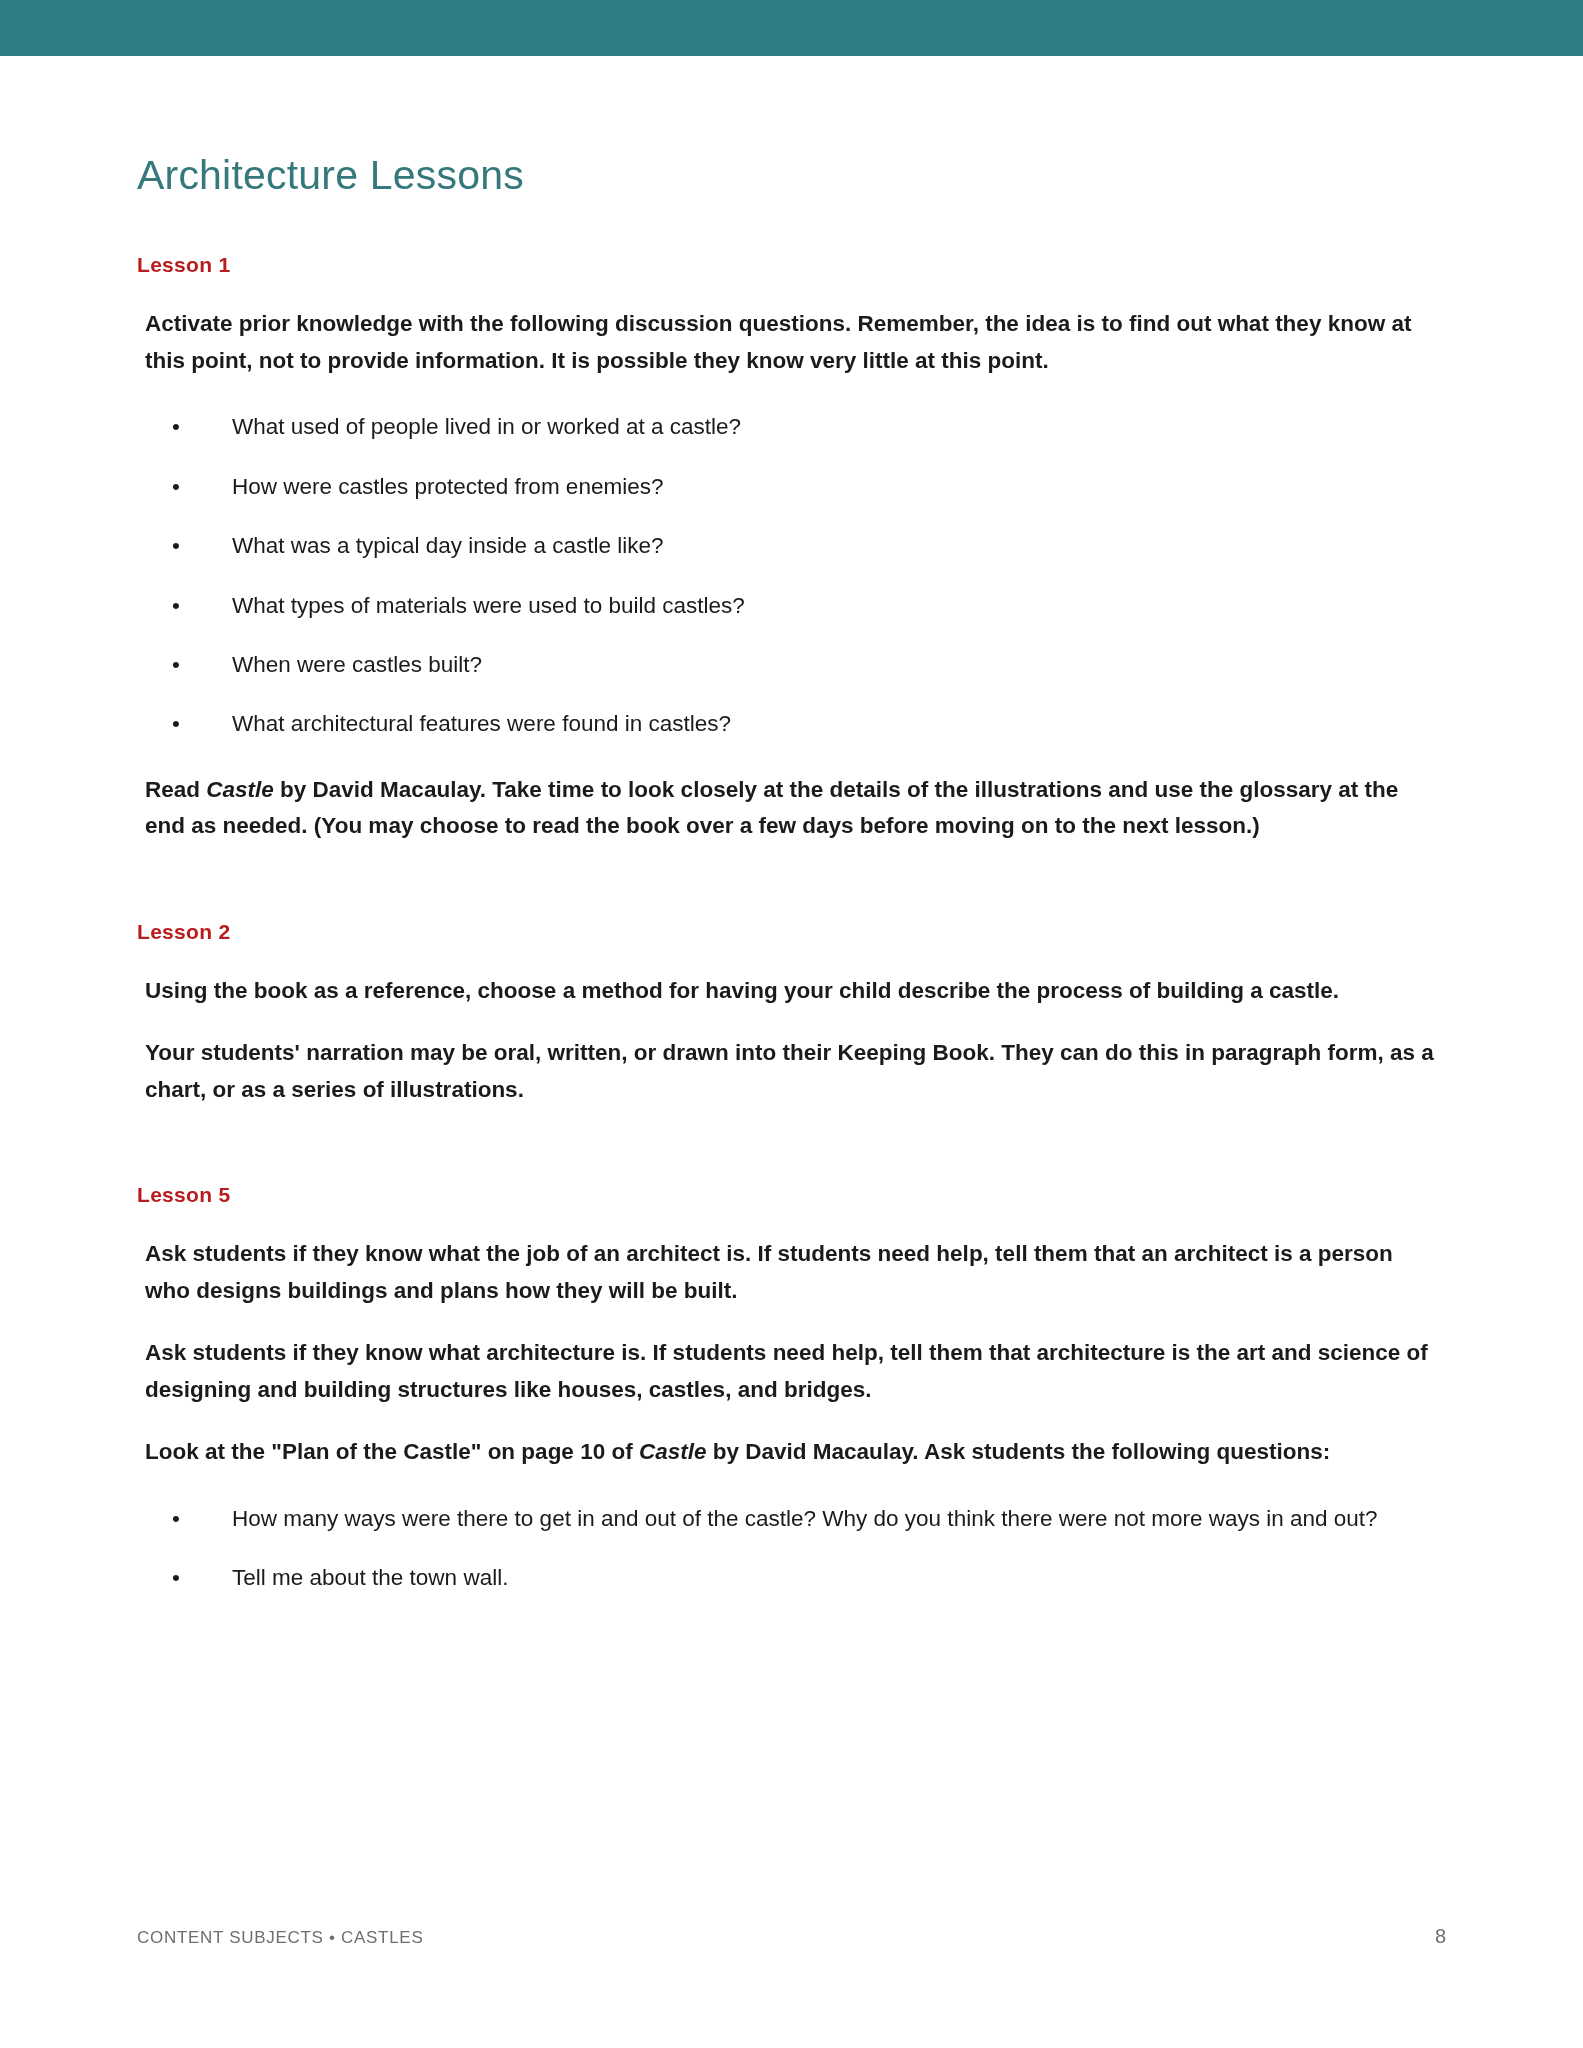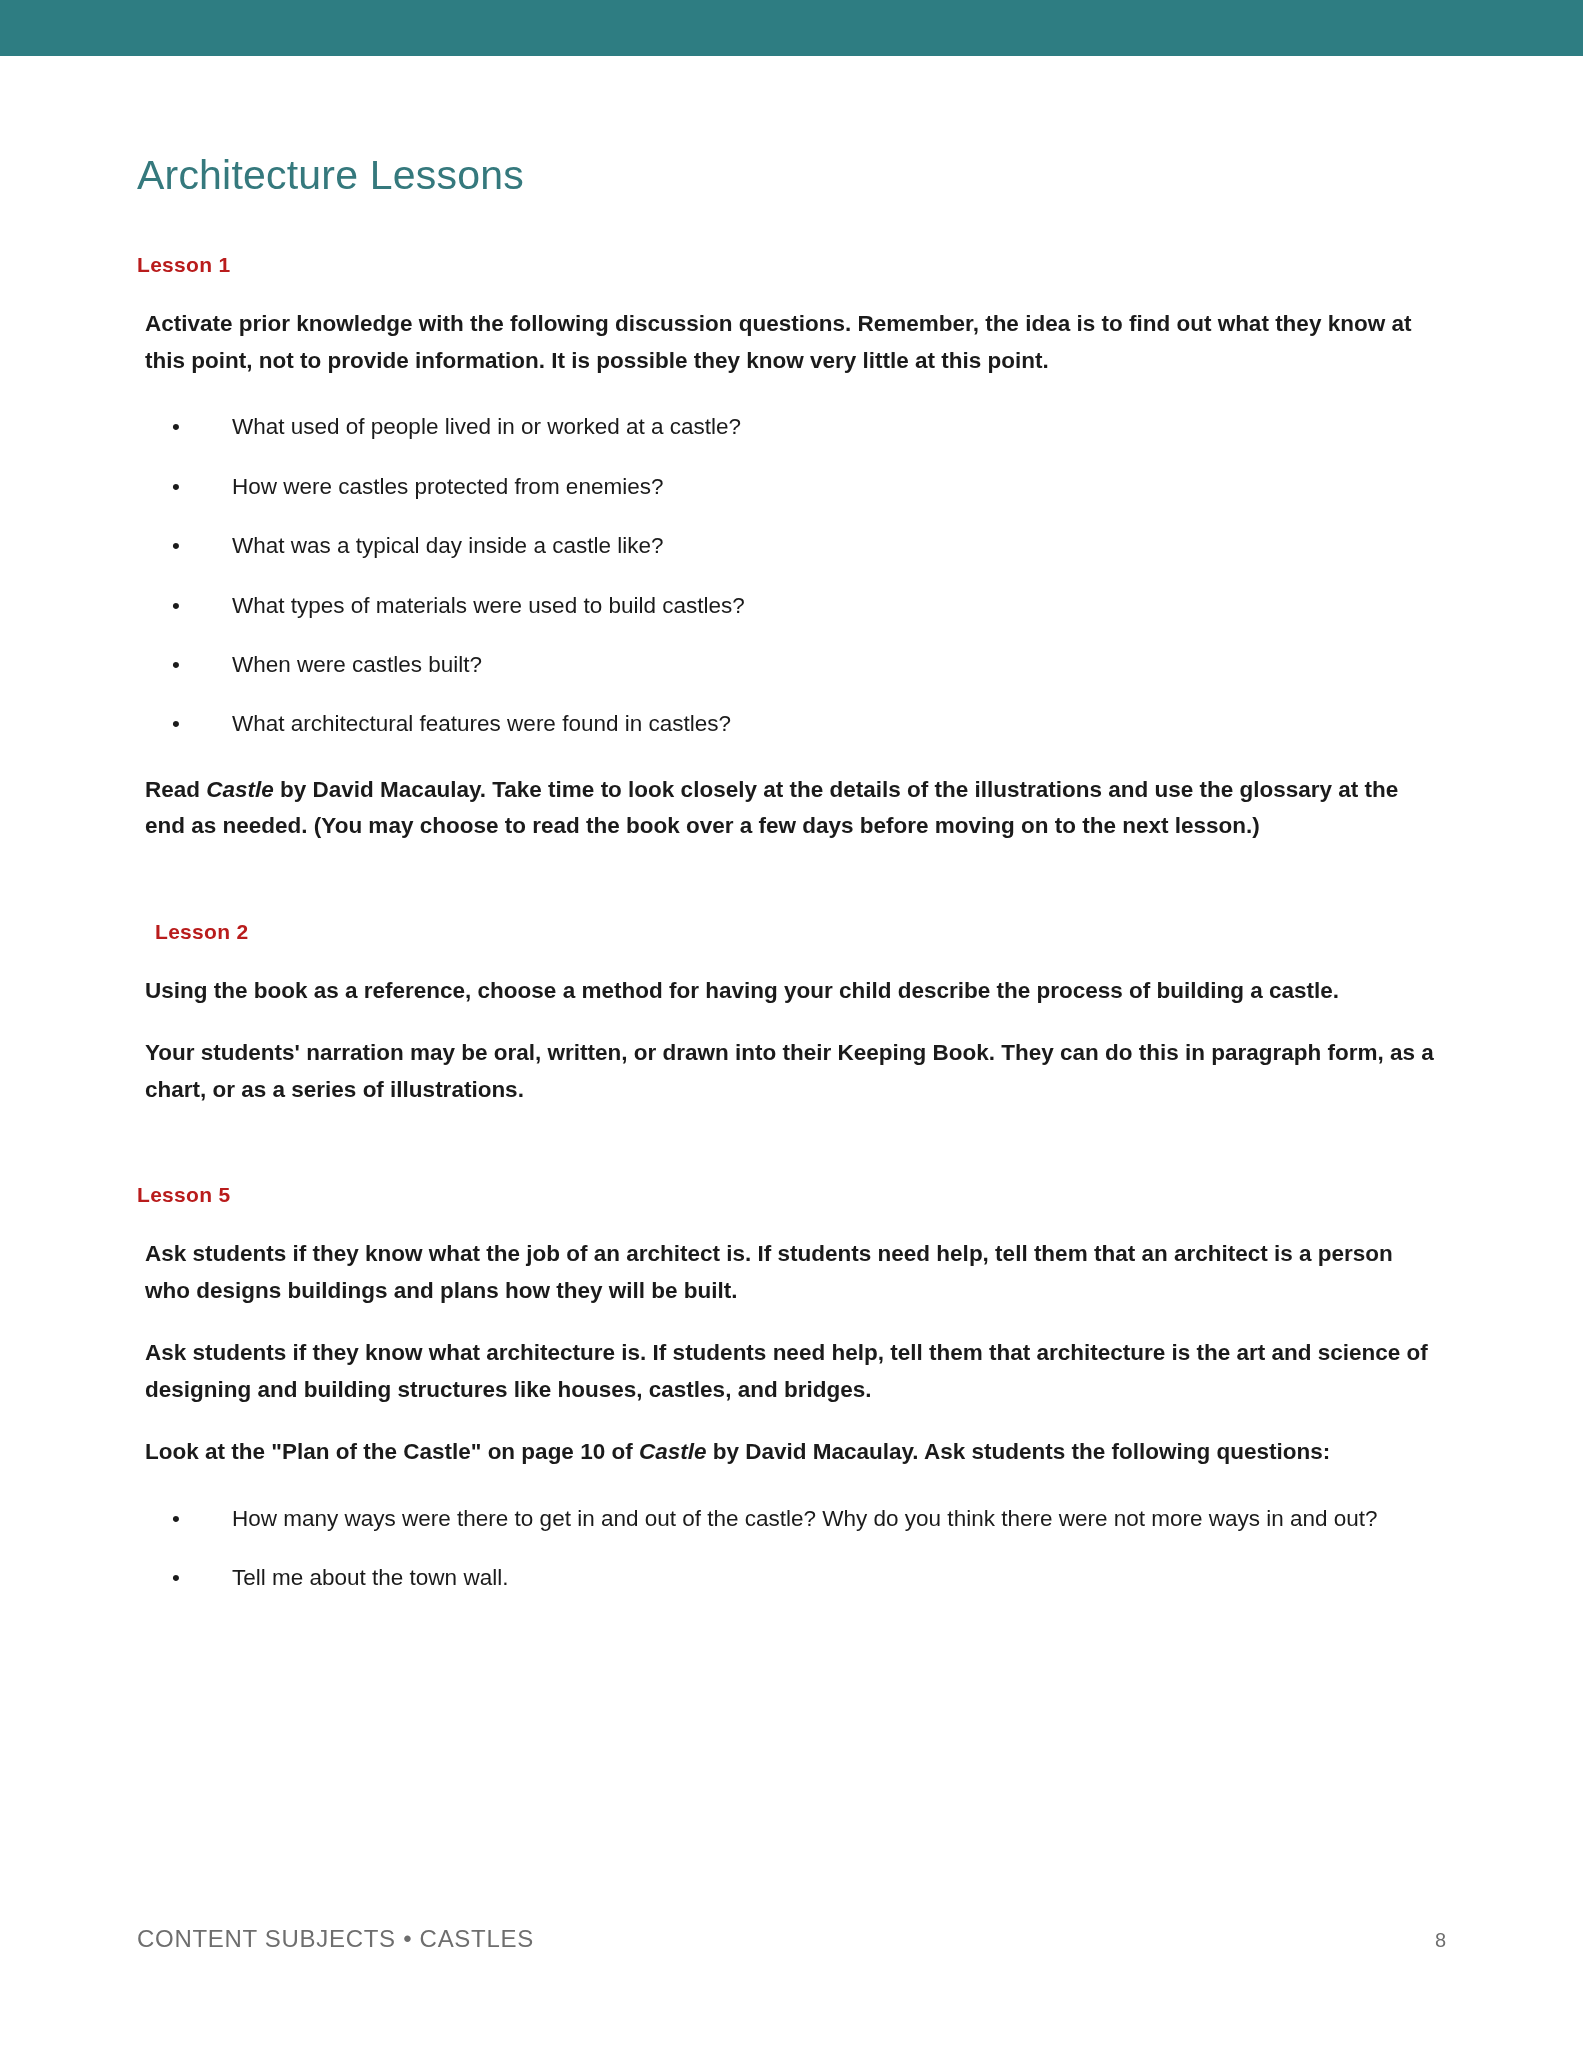--- a/index.html
+++ b/index.html
@@ -55,21 +55,21 @@
   .lesson-heading {
     color: #b91c1c;
     font-size: 21px;
     font-weight: bold;
     letter-spacing: 0.3px;
     margin: 0;
     line-height: 1.2;
   }
 
   .lesson-1-heading { padding-top: 53px; }
-  .lesson-2-heading { padding-top: 66px; margin-left: 18px; }
+  .lesson-2-heading { padding-top: 66px; }
   .lesson-3-heading { padding-top: 66px; }
 
   p.body-text {
     color: #1b1b1b;
     font-size: 22.5px;
     line-height: 1.62;
     margin: 8px;
     padding-top: 21px;
     max-width: 1310px;
     font-weight: 700;
@@ -117,21 +117,21 @@
     left: 137px;
     right: 137px;
     top: 1925px;
     display: flex;
     align-items: baseline;
     justify-content: space-between;
   }
 
   .footer-left {
     color: #6e6e6e;
-    font-size: 24px;
+    font-size: 17px;
     letter-spacing: 0.7px;
   }
 
   .footer-right {
     color: #6e6e6e;
     font-size: 20px;
   }
 </style>
 </head>
 <body>

